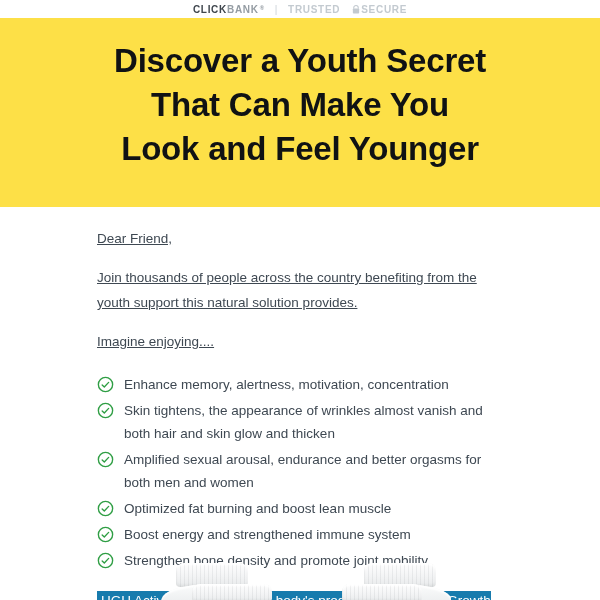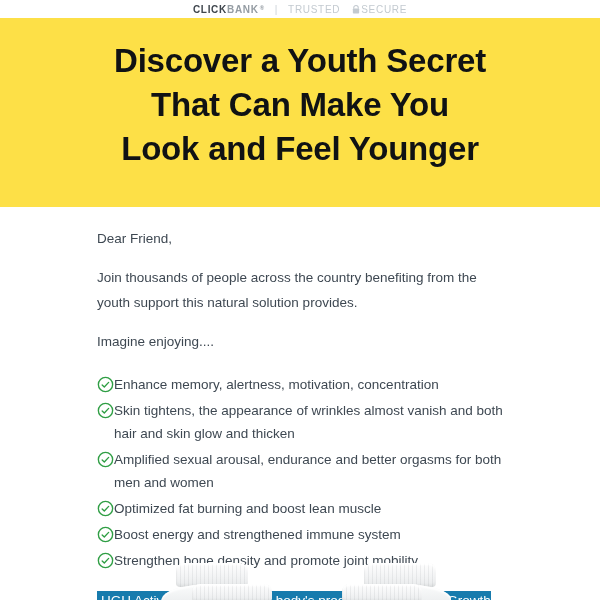--- a/index.html
+++ b/index.html
@@ -22,21 +22,21 @@
     font-size: 10px;
     letter-spacing: 0.7px;
     color: #c3cad0;
     user-select: none;
   }
   .brand { display: inline-flex; align-items: flex-start; font-weight: 700; }
   .brand-bold  { color: #3f464d; font-weight: 800; }
   .brand-light { color: #949ca3; font-weight: 600; }
   .brand-reg   { color: #949ca3; font-size: 6px; line-height: 8px; margin-left: 1px; }
   .topbar-sep  { color: #ccd3d9; font-weight: 400; }
-  .trust-label { color: #c3cad0; font-weight: 400; }
+  .trust-label { color: #c3cad0; font-weight: 700; }
   .lock-icon { display: inline-block; width: 8px; height: 9px; margin: 0 1px -1px 2px; }
 
   
   .hero {
     background: #fde047;
     padding: 21px 20px 36px;
   }
   .hero-title {
     margin: 0;
     text-align: center;
@@ -48,31 +48,31 @@
   }
 
   
   .content {
     width: 406px;
     margin: 0 auto;
     padding-top: 19px;
     color: #3e4852;
     font-size: 13.5px;
   }
-  .content p { margin: 0 0 14px; line-height: 25px; }
+  .content p { margin: 0 0 14px; line-height: 25px; text-decoration: underline; }
 
   ul.benefits {
     list-style: none;
     margin: 19px 0 16px;
     padding: 0;
   }
   ul.benefits li {
     display: flex;
     align-items: flex-start;
-    gap: 0;
+    gap: 10px;
     line-height: 23px;
     margin-bottom: 3px;
   }
   .check {
     flex: 0 0 17px;
     width: 17px; height: 17px;
     margin-top: 3px;
   }
 
   .highlight-para { margin: 0; line-height: 27px; }

